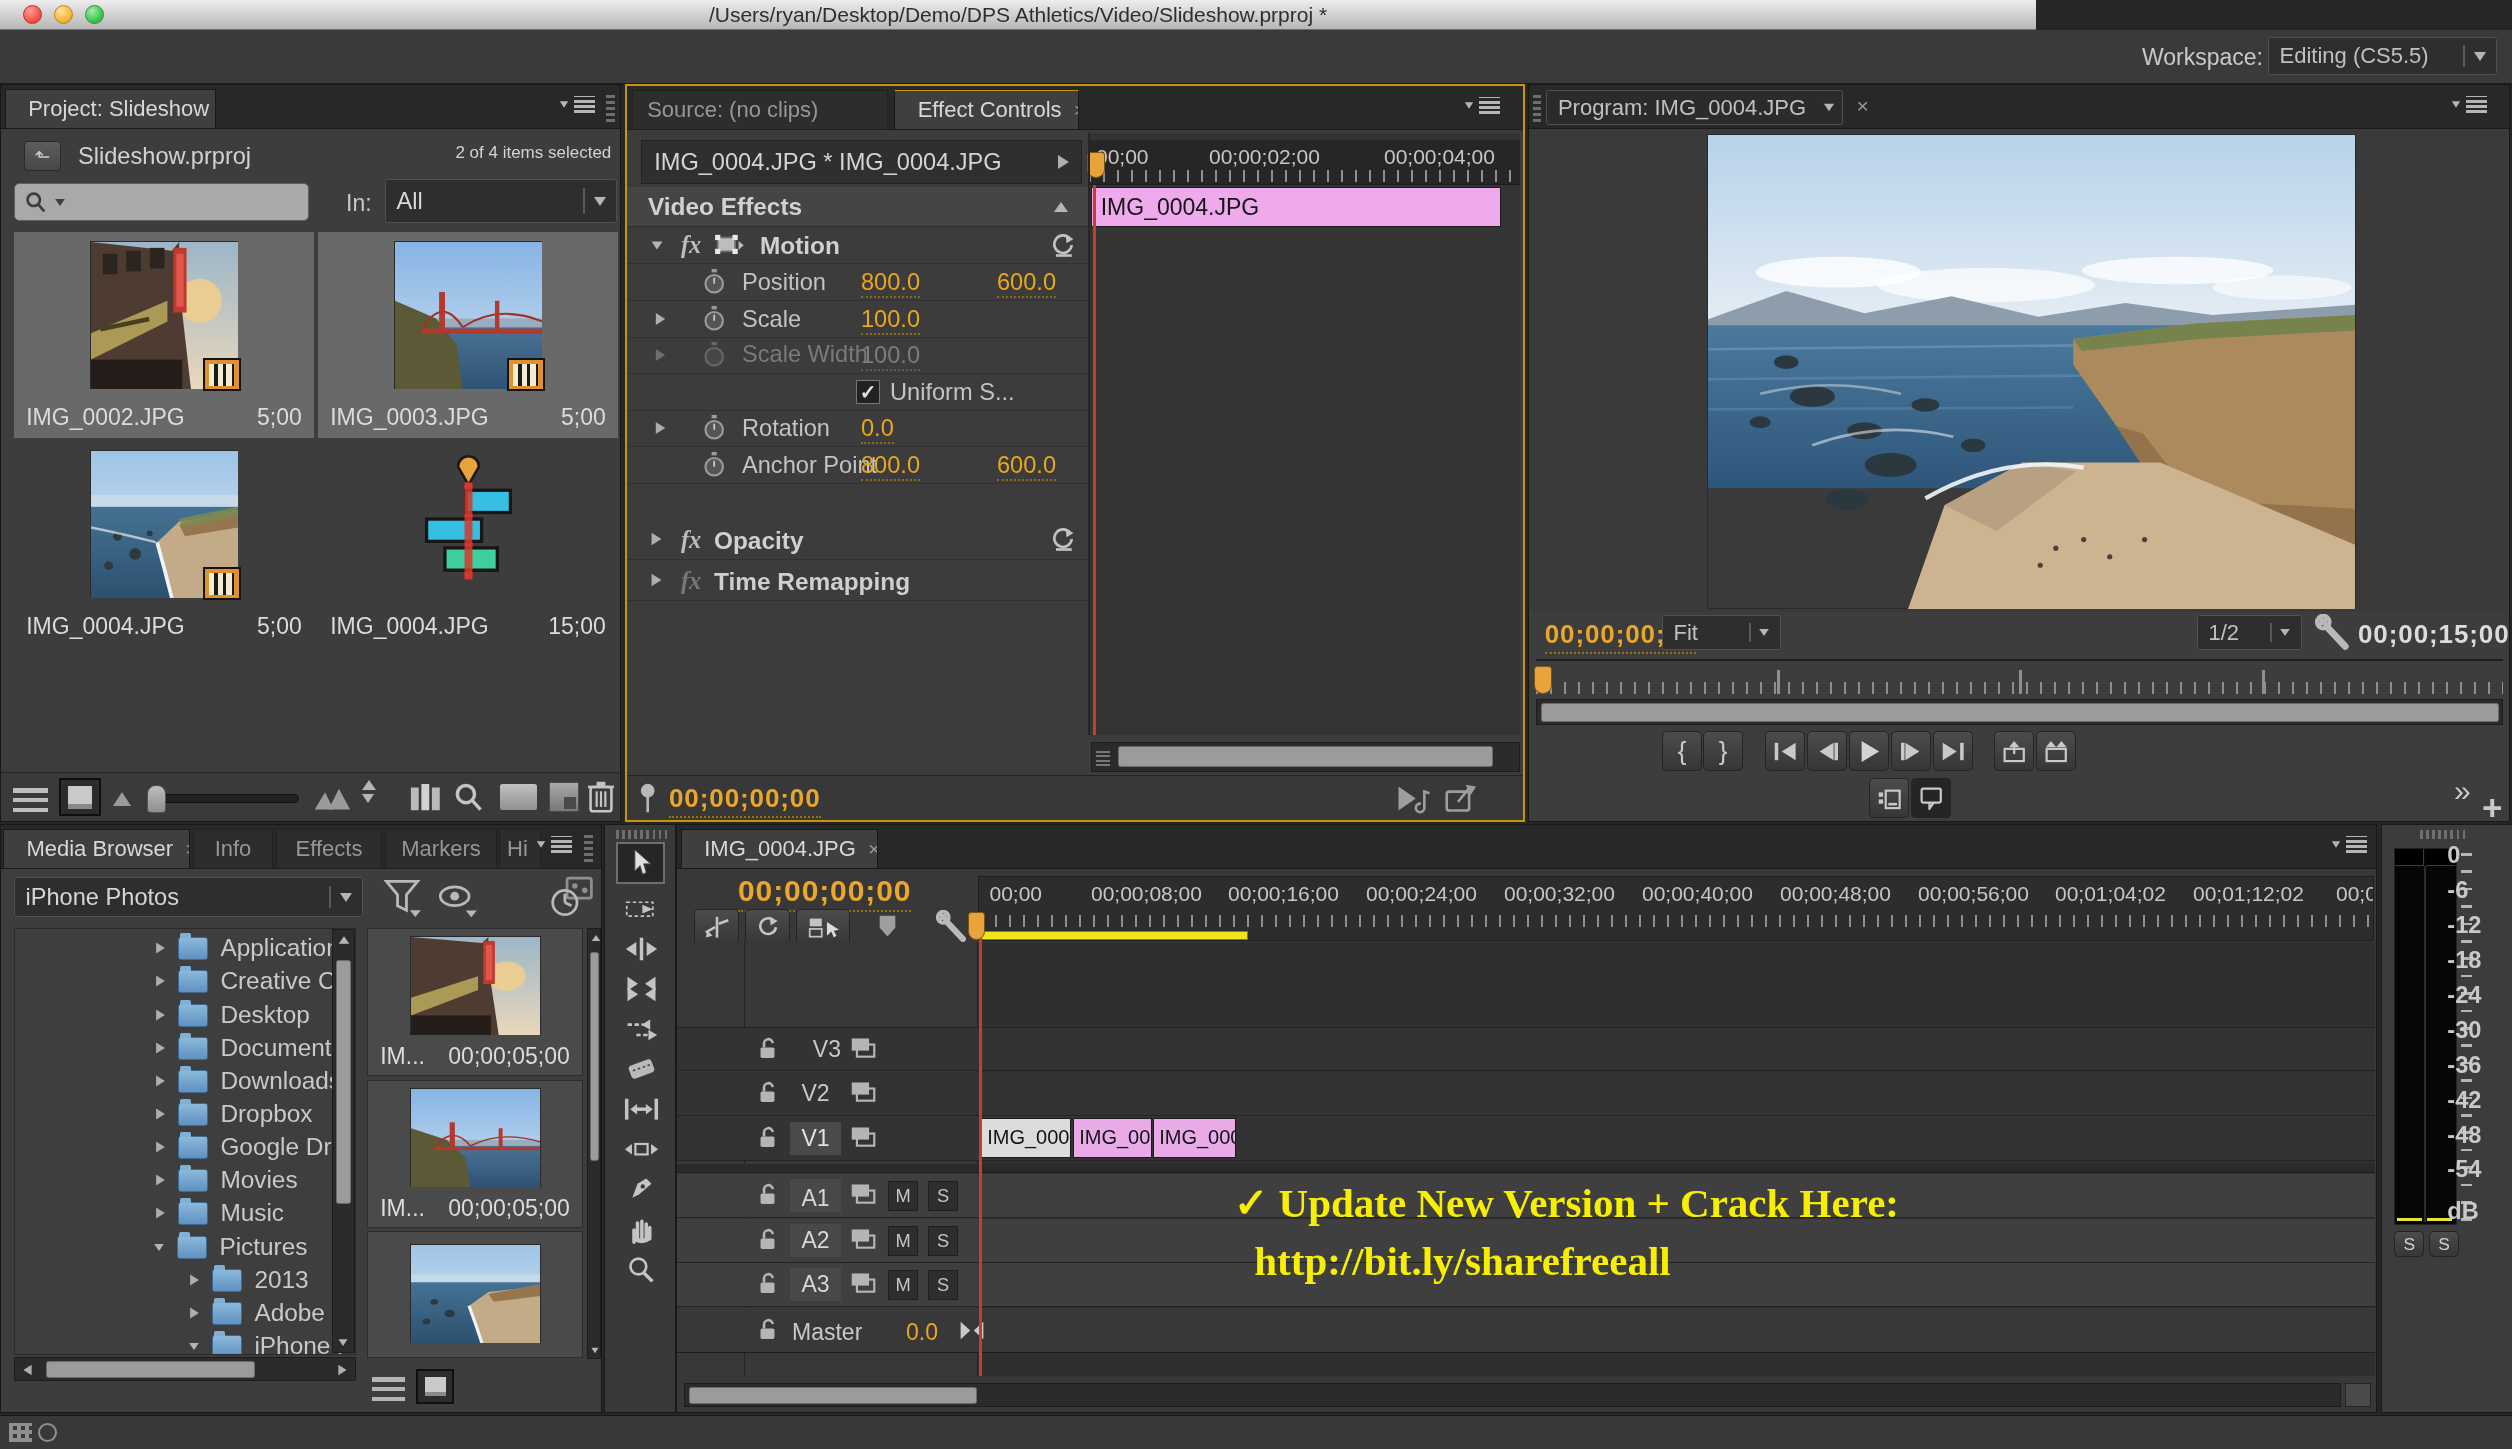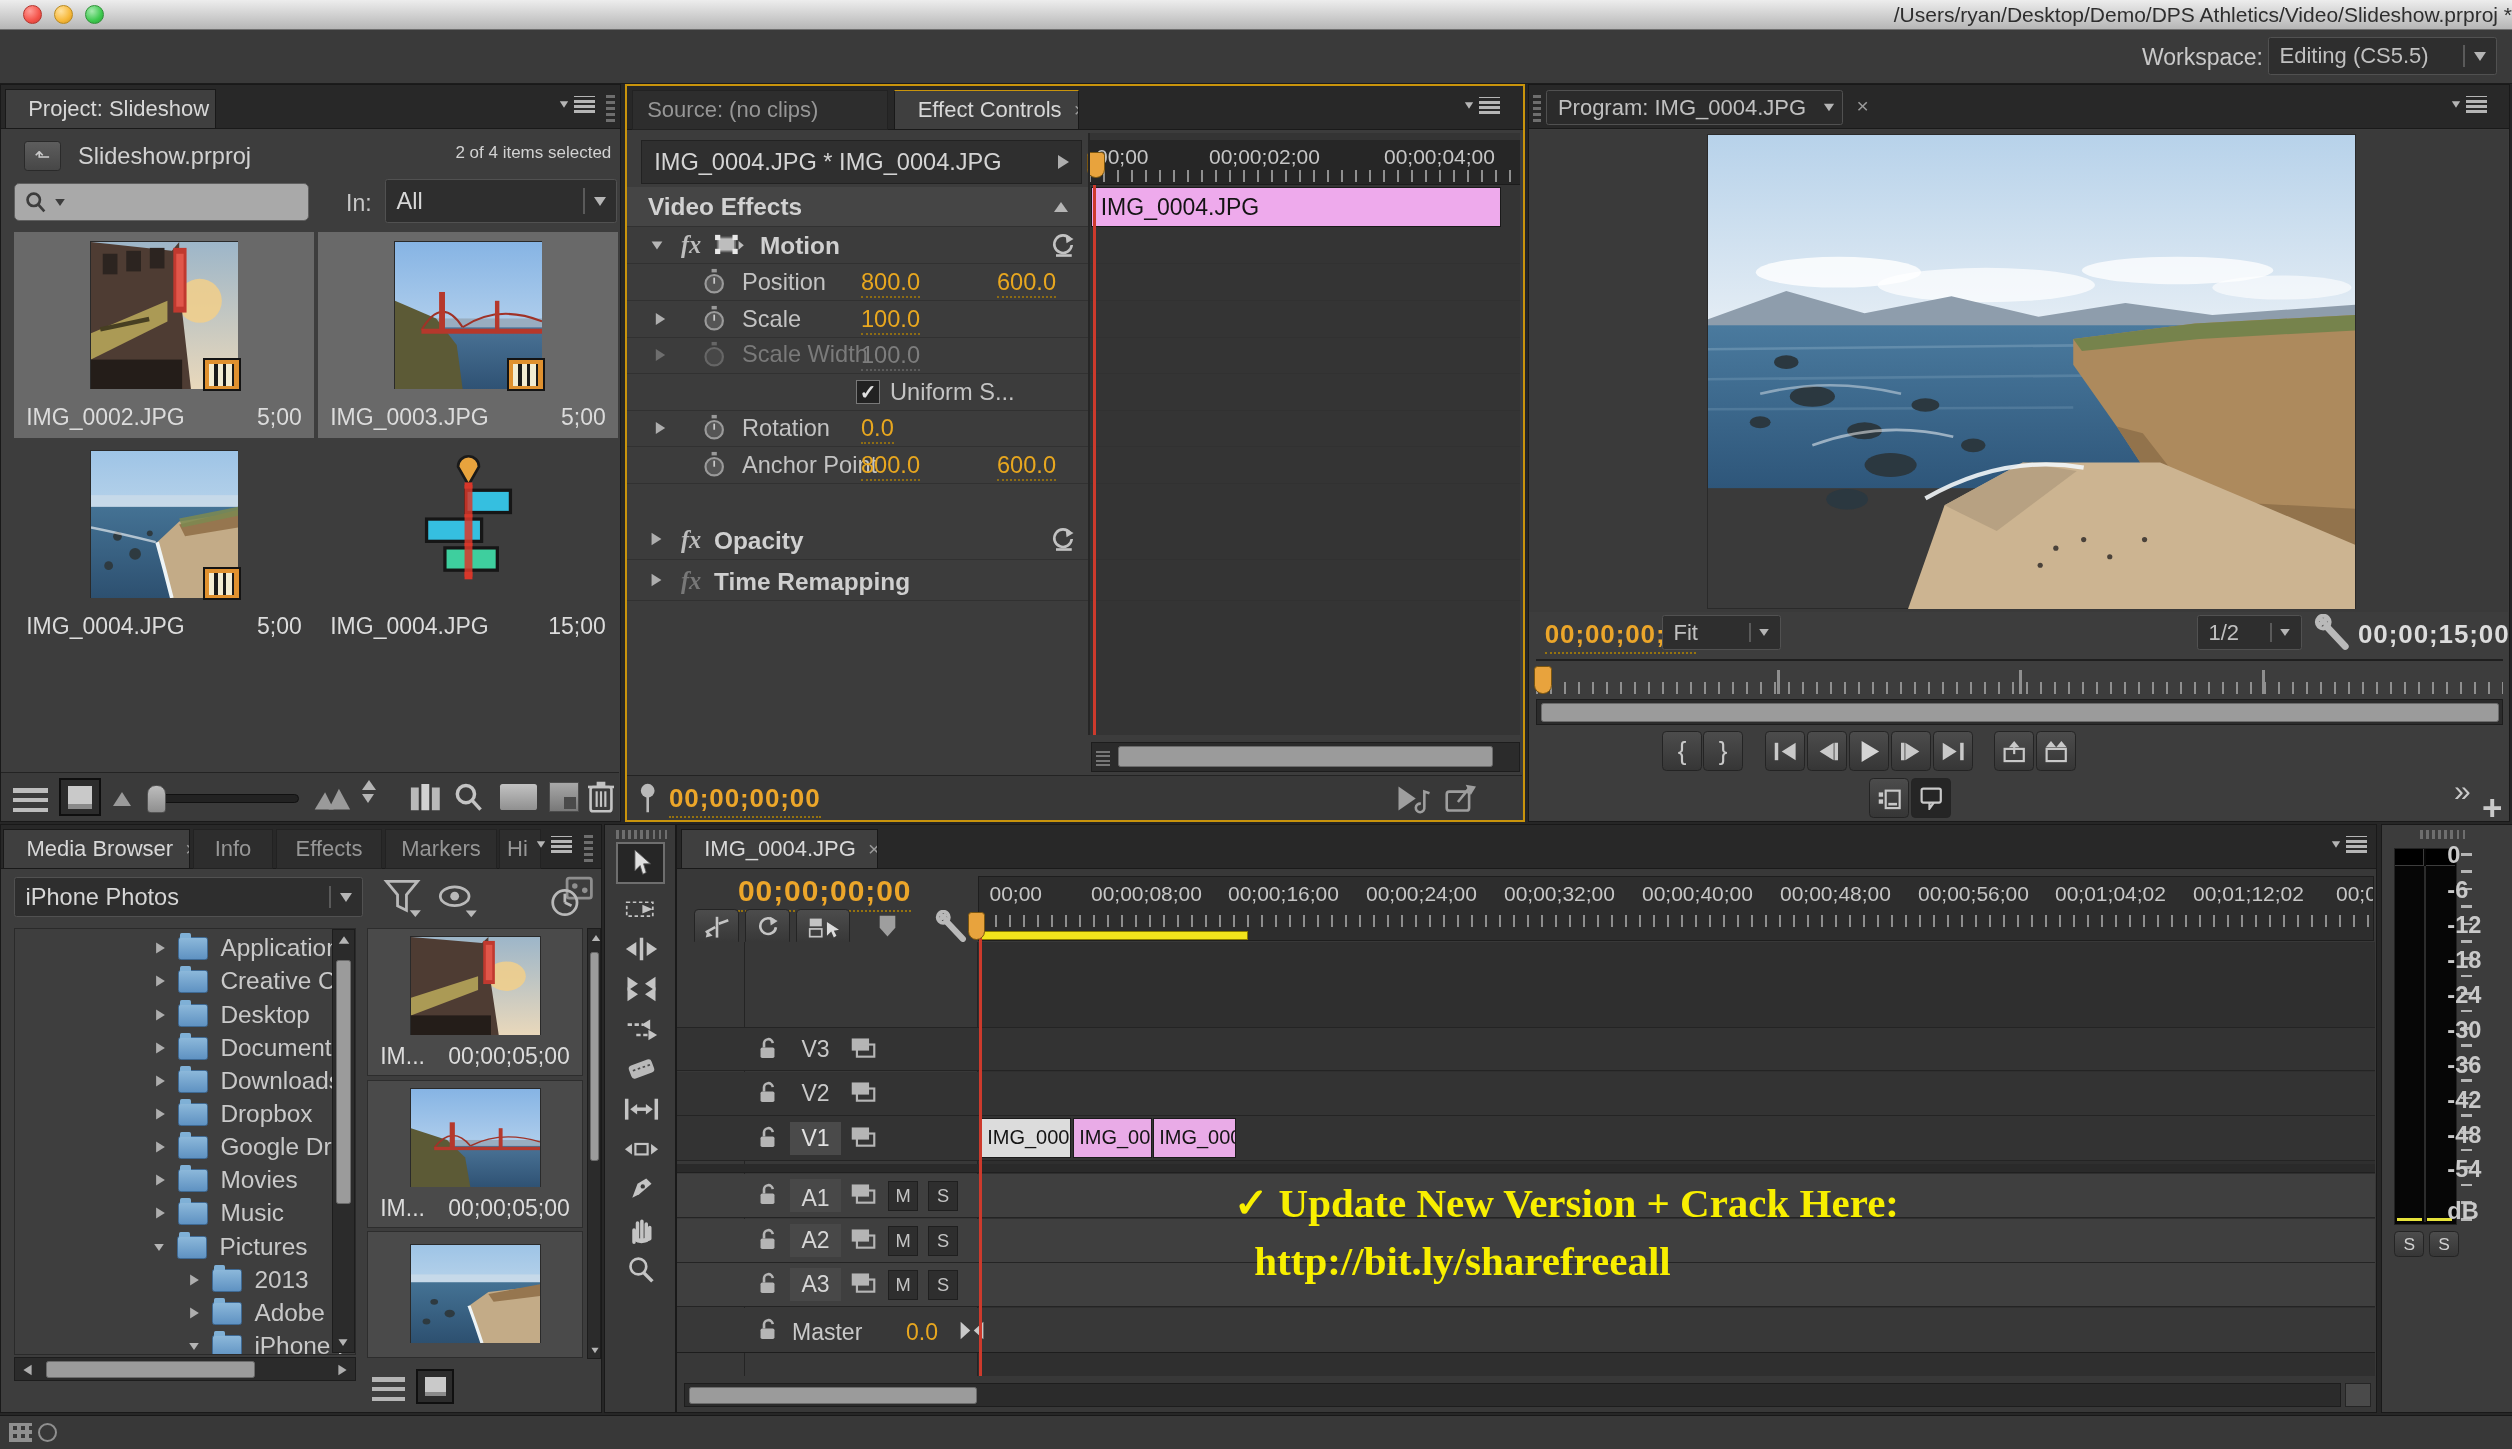--- a/index.html
+++ b/index.html
@@ -84,21 +84,21 @@
           <stop offset="1" stop-color="#2e567a"></stop>
         </linearGradient>
 <linearGradient id="tb" x1="0" y1="0" x2="0" y2="1">
           <stop offset="0" stop-color="#ececec"></stop>
           <stop offset="0.5" stop-color="#cfcfcf"></stop>
           <stop offset="1" stop-color="#adadad"></stop>
         </linearGradient>
 </defs>
     </svg>
 
-<div class="t" style="left:0;top:0;width:2512px;height:30px;background:linear-gradient(#ededed,#b6b6b6);border-bottom:1.7px solid #6f6f6f;display:flex;align-items:center;justify-content:flex-end">
+<div class="t" style="left:0;top:0;width:2036px;height:30px;background:linear-gradient(#ededed,#b6b6b6);border-bottom:1.7px solid #6f6f6f;display:flex;align-items:center;justify-content:center">
   <div class="t" style="left:23px;top:5.2px;width:19px;height:19px;border-radius:50%;background:radial-gradient(circle at 35% 30%,#ff9d97,#f4534a 60%,#c93a32);border:0.9px solid #b5342c"></div>
   <div class="t" style="left:54px;top:5.2px;width:19px;height:19px;border-radius:50%;background:radial-gradient(circle at 35% 30%,#ffe2a0,#f7b839 60%,#cb9122);border:0.9px solid #ba8a1e"></div>
   <div class="t" style="left:85px;top:5.2px;width:19px;height:19px;border-radius:50%;background:radial-gradient(circle at 35% 30%,#a8eab0,#3dc94e 60%,#2b9c3a);border:0.9px solid #2f9238"></div>
   <span style="font-size:21px;color:#2e2e2e">/Users/ryan/Desktop/Demo/DPS Athletics/Video/Slideshow.prproj *</span>
 </div>
 
 <div class="t" style="left:0;top:30px;width:2512px;height:54px;background:#3a3a3a;border-bottom:1.7px solid #1c1c1c">
   <span class="t" style="left:2142px;top:14px;font-size:23px;color:#c9c9c9">Workspace:</span>
   <div class="t ddbox" style="left:2268px;top:7px;width:229px;height:38px;padding:0 10.5px;gap:8.7px">
     <span style="font-size:22px;flex:1">Editing (CS5.5)</span>
@@ -931,21 +931,21 @@
     <div class="t" style="left:0;top:0;width:301px;height:434px;background:#383838;border-right:1.7px solid #242424"></div>
     <div class="t" style="left:0;top:0;width:68px;height:434px;border-right:1.7px solid #242424"></div>
 
     <div class="t" style="left:0;top:85px;width:1698px;height:44px;border-top:1.7px solid #242424;border-bottom:0.9px solid #242424;background:#333">
       <div class="t" style="left:80px;top:8.7px">
             <svg width="21" height="24.4" viewBox="0 0 24 28">
               <rect x="4" y="12" width="16" height="12" rx="2" fill="#b5b5b5"></rect>
               <path d="M8 12 V8 a5 5 0 0 1 10 -1" fill="none" stroke="#b5b5b5" stroke-width="3"></path>
             </svg>
           </div>
-      <div class="t" style="left:113px;top:5.2px;width:51px;height:33px;display:flex;align-items:center;justify-content:center;font-size:23px;color:#c9c9c9">
+      <div class="t" style="left:113px;top:5.2px;width:51px;height:33px;display:flex;align-items:center;justify-content:flex-end;font-size:23px;color:#c9c9c9">
             <span>V3</span>
           </div>
       <div class="t" style="left:171px;top:7px">
             <svg width="30" height="26" viewBox="0 0 34 30">
               <rect x="4" y="4" width="20" height="14" fill="#b5b5b5"></rect>
               <rect x="10" y="11" width="20" height="14" fill="none" stroke="#b5b5b5" stroke-width="2.5"></rect>
             </svg>
           </div>
     </div>
 

